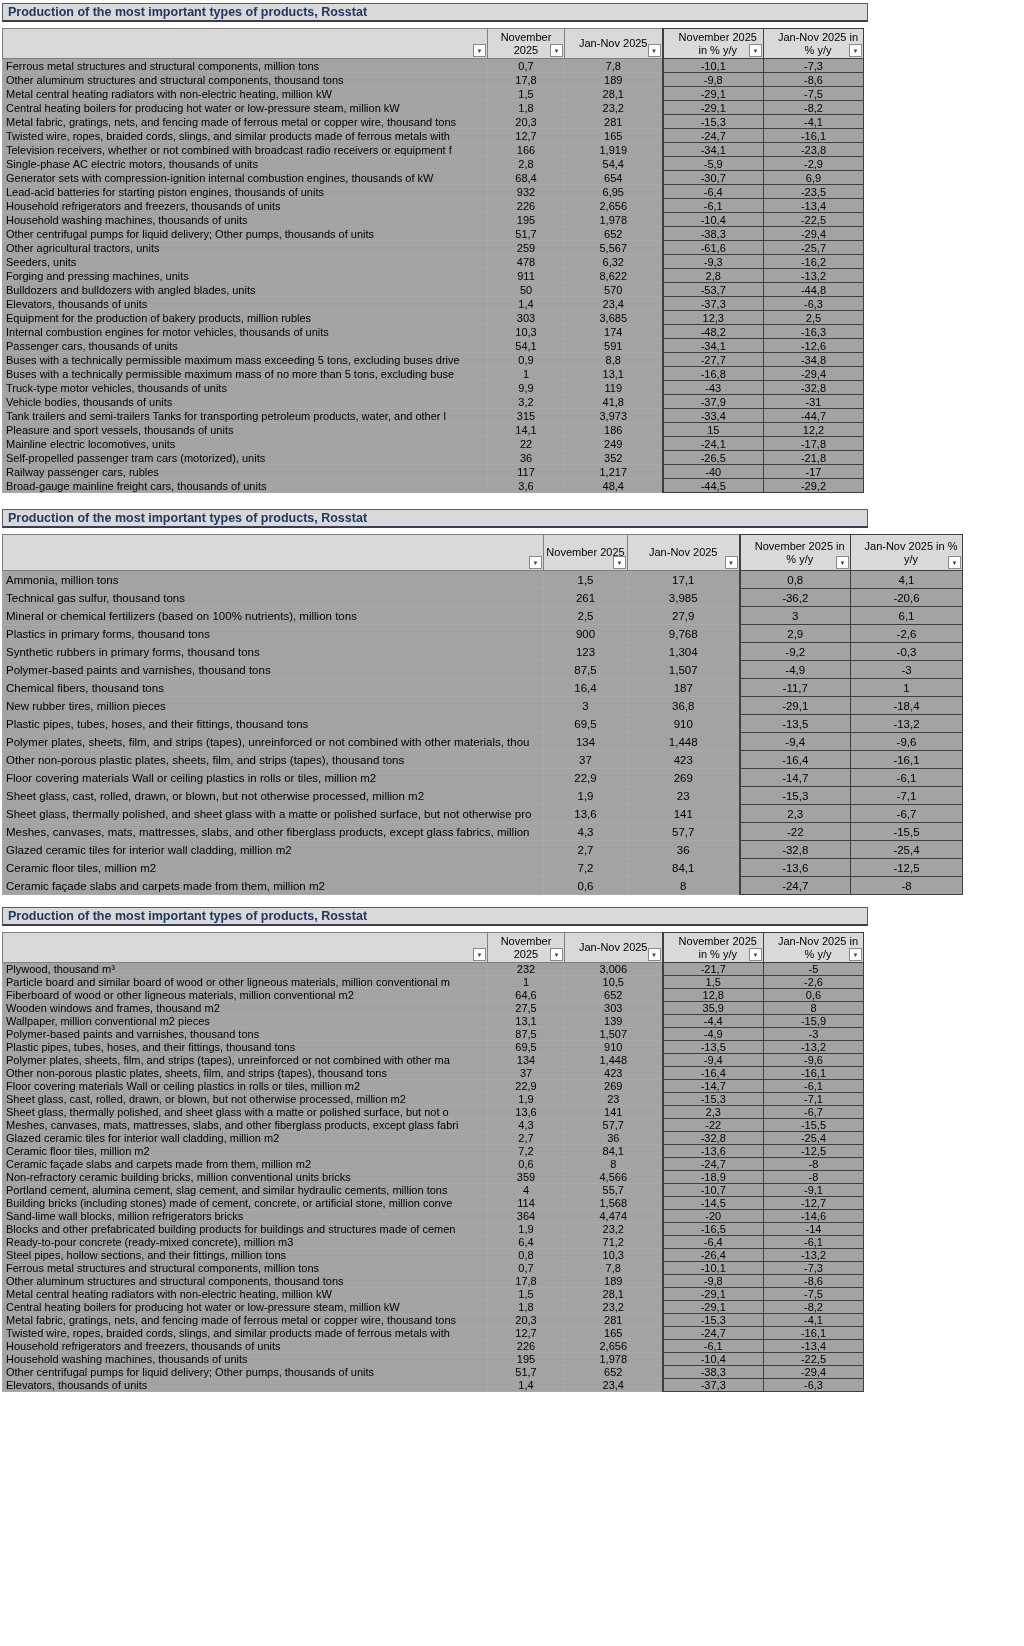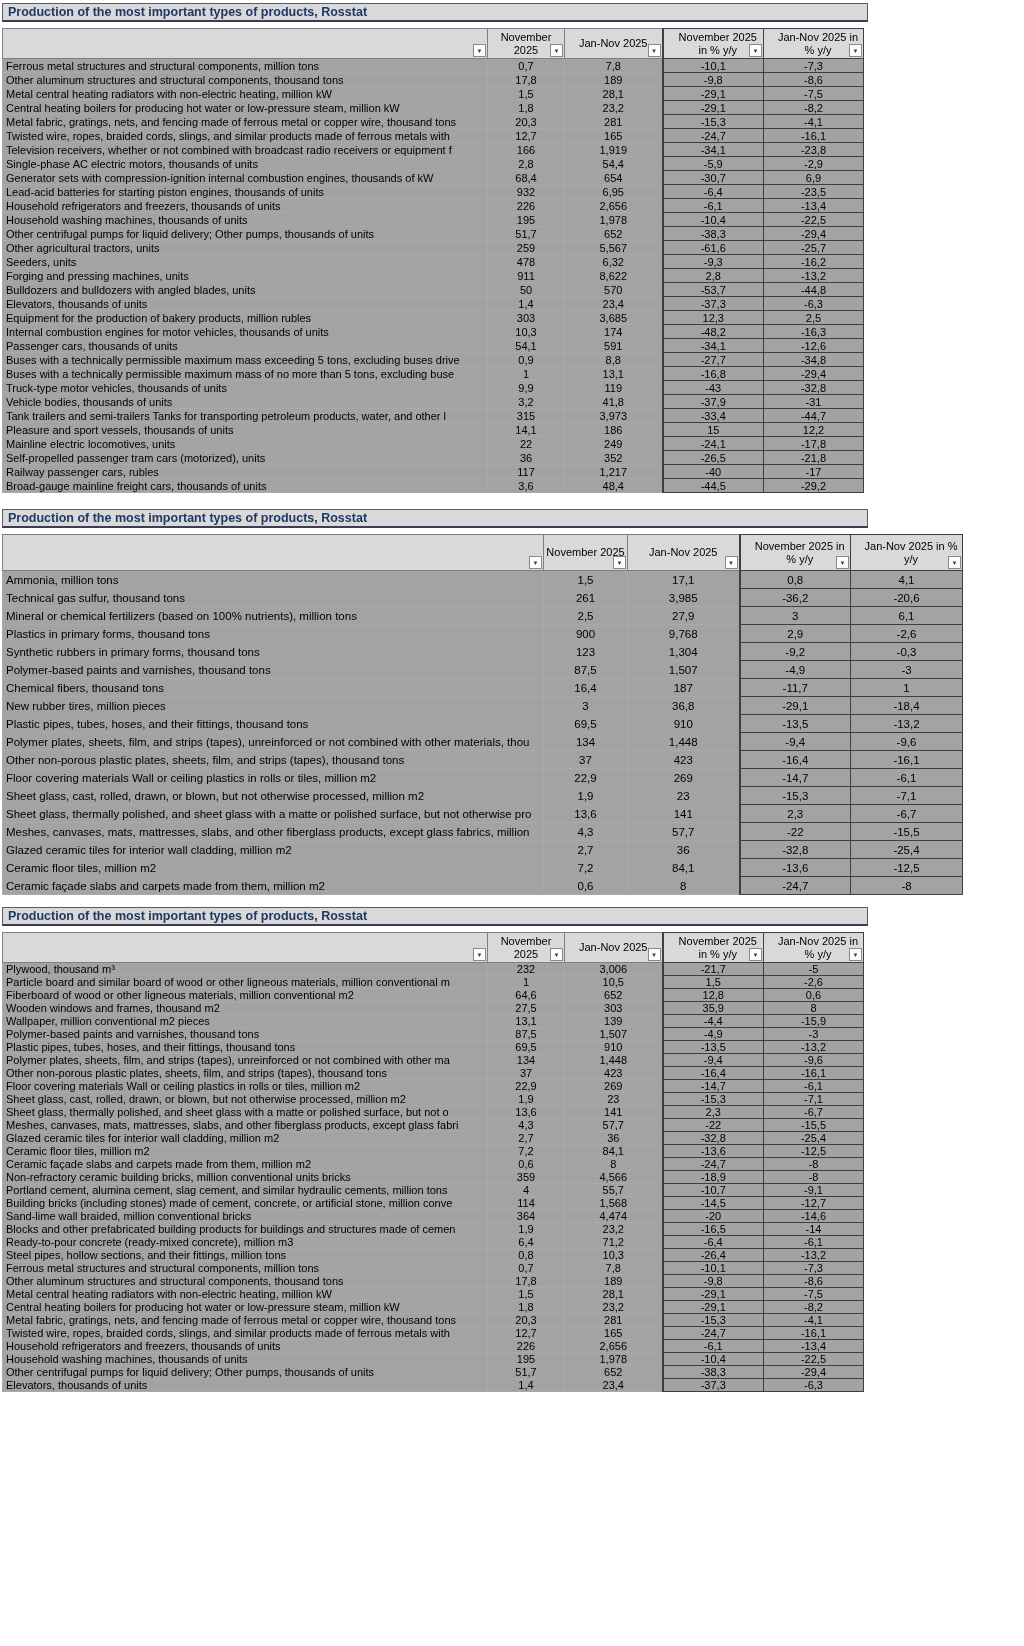--- a/index.html
+++ b/index.html
@@ -690,21 +690,21 @@
             <td class="c4">-9,1</td>
           </tr>
           <tr>
             <td class="c0">Building bricks (including stones) made of cement, concrete, or artificial stone, million conve</td>
             <td class="c1">114</td>
             <td class="c2">1,568</td>
             <td class="c3">-14,5</td>
             <td class="c4">-12,7</td>
           </tr>
           <tr>
-            <td class="c0">Sand-lime wall braided, million conventional bricks</td>
+            <td class="c0">Sand-lime wall blocks, million refrigerators bricks</td>
             <td class="c1">364</td>
             <td class="c2">4,474</td>
             <td class="c3">-20</td>
             <td class="c4">-14,6</td>
           </tr>
           <tr>
             <td class="c0">Blocks and other prefabricated building products for buildings and structures made of cemen</td>
             <td class="c1">1,9</td>
             <td class="c2">23,2</td>
             <td class="c3">-16,5</td>

